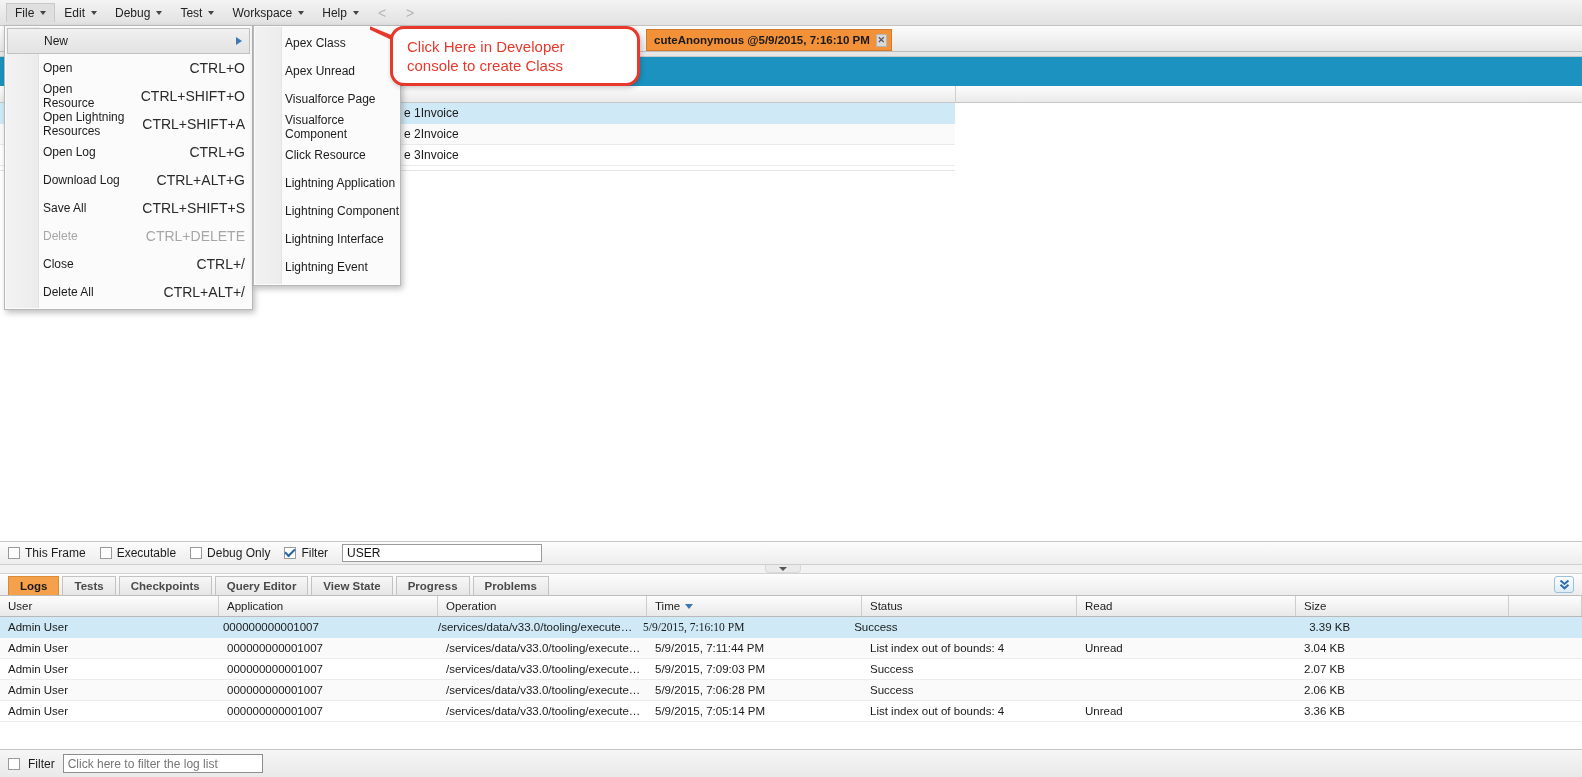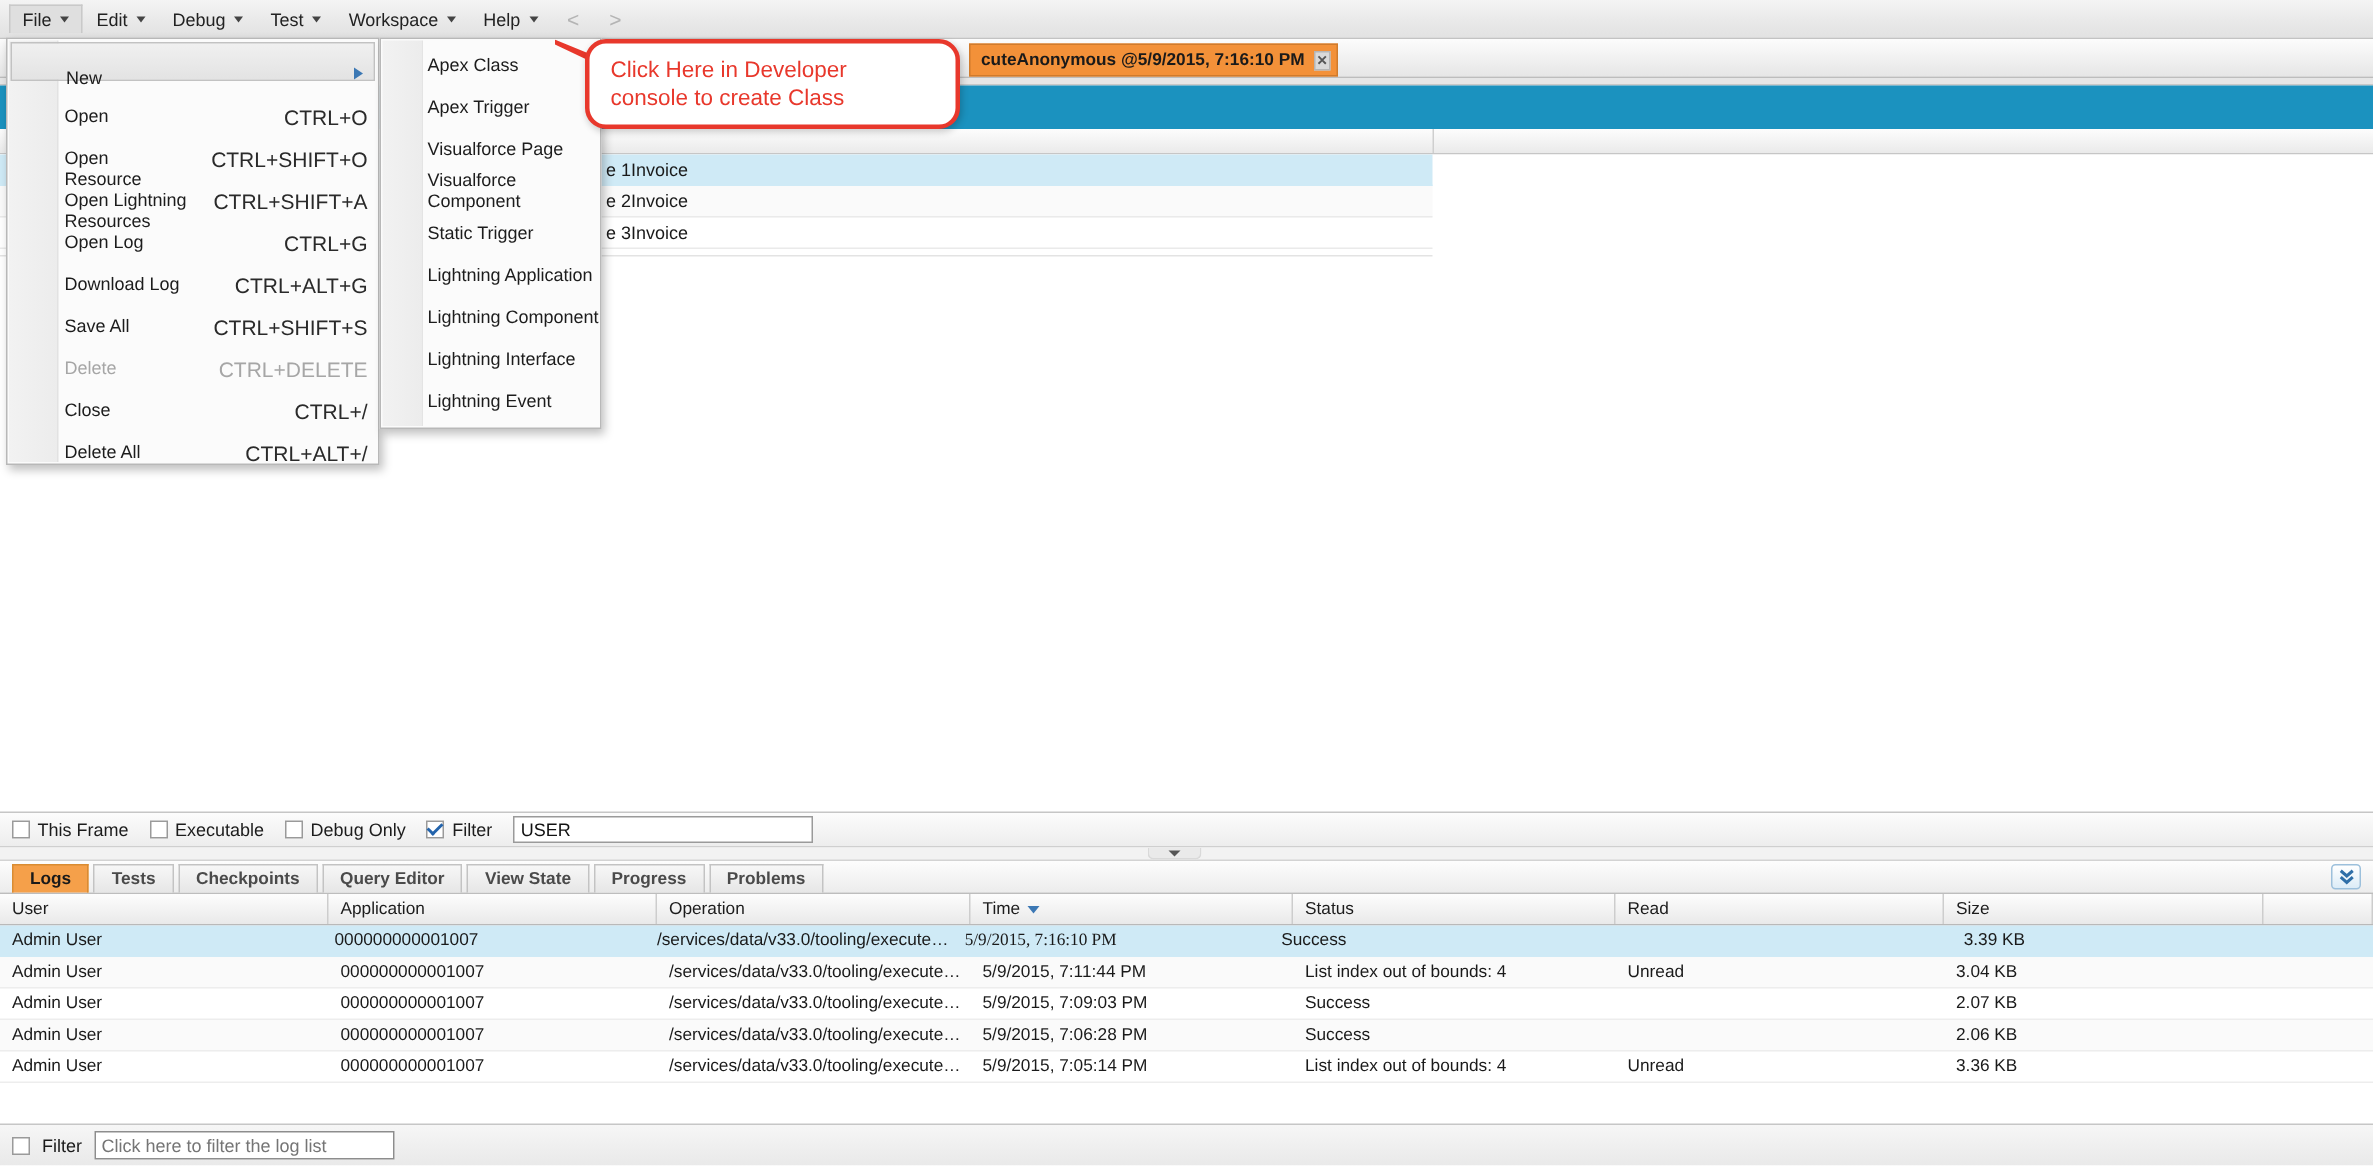--- a/index.html
+++ b/index.html
@@ -34,22 +34,22 @@
     position: absolute; background: #fbfbfb;
     border: 1px solid #b8b8b8; box-shadow: 2px 3px 6px rgba(0,0,0,.25);
     z-index: 40;
   }
   #file-menu { left: 4px; top: 25px; width: 249px; padding: 2px 0 3px 0; }
   #file-menu::before {
     content: ""; position: absolute; left: 1px; top: 1px; bottom: 1px; width: 32px;
     background: linear-gradient(to right,#f2f2f2,#ececec); border-right: 1px solid #e2e2e2;
   }
   .menu-row {
-    position: relative; display: flex; align-items: flex-start; justify-content: space-between;
-    height: 28px; padding: 16px 7px 0 38px; font-size: 12px; color: #1c1c1c; cursor: default;
+    position: relative; display: flex; align-items: center; justify-content: space-between;
+    height: 28px; padding: 0 7px 0 38px; font-size: 12px; color: #1c1c1c; cursor: default;
     z-index: 2;
   }
   .menu-row .shortcut { color: #2a2a2a; font-size: 14px; padding-left: 14px; white-space: nowrap; }
   .menu-row.disabled, .menu-row.disabled .shortcut { color: #a6a6a6; }
   .menu-row.highlight {
     background: linear-gradient(to bottom,#f0f0f0,#e3e3e3);
     border: 1px solid #c2c2c2; margin: 0 2px; padding-left: 36px; height: 26px;
   }
   .submenu-arrow { width: 0; height: 0; border-top: 4.5px solid transparent; border-bottom: 4.5px solid transparent; border-left: 6px solid #3c78b4; }
 
@@ -297,30 +297,30 @@
       <span>Delete All</span>
       <span class="shortcut">CTRL+ALT+/</span>
     </div>
   </div>
 
   <div class="menu-panel" id="new-submenu">
     <div class="sub-row">
       <span>Apex Class</span>
     </div>
     <div class="sub-row">
-      <span>Apex Trigger</span>
+      <span>Apex Unread</span>
     </div>
     <div class="sub-row">
       <span>Visualforce Page</span>
     </div>
     <div class="sub-row">
       <span>Visualforce Component</span>
     </div>
     <div class="sub-row">
-      <span>Static Trigger</span>
+      <span>Click Resource</span>
     </div>
     <div class="sub-row">
       <span>Lightning Application</span>
     </div>
     <div class="sub-row">
       <span>Lightning Component</span>
     </div>
     <div class="sub-row">
       <span>Lightning Interface</span>
     </div>

